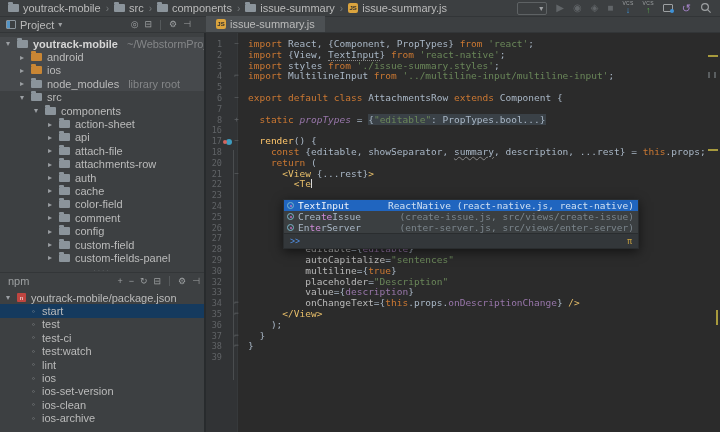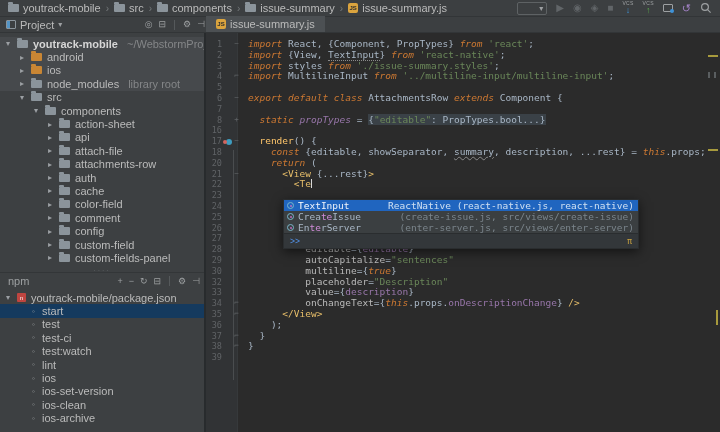--- a/index.html
+++ b/index.html
@@ -29,21 +29,21 @@
   .vcs .arr { font-size:9px; }
   .vcs.down .arr { color:#3f93d8; }
   .vcs.up .arr { color:#57a64a; }
   .chg { width:10px; height:8px; border:1px solid #9da0a2; border-radius:1px; position:relative; }
   .chg::after { content:''; position:absolute; right:-2px; bottom:-2px; width:4px; height:4px;
                 border-radius:50%; background:#3f93d8; }
   .rollback { color:#a583c9; font-size:11px; }
 
   
   .row2 { height:16px; display:flex; background:#3c3f41; border-bottom:1px solid #323537; }
-  .proj-head { width:206px; flex:none; display:flex; align-items:center; padding:0 1px 0 6px; gap:4px; }
+  .proj-head { width:206px; flex:none; display:flex; align-items:center; padding:0 15px 0 6px; gap:4px; }
   .pt-ic { width:10px; height:9px; border:1px solid #8b949b; border-radius:1px; position:relative; flex:none; }
   .pt-ic::before { content:''; position:absolute; left:0; top:0; bottom:0; width:3px; background:#5394c6; }
   .caret { color:#9da0a2; font-size:8px; }
   .head-sp { flex:1; }
   .hicon { color:#9da0a2; font-size:9px; line-height:1; }
   .hdiv { width:1px; height:10px; background:#55595b; margin:0 2px; }
   .tabbar { flex:1; display:flex; align-items:flex-end; background:#3c3f41; }
   .tab { height:16px; display:flex; align-items:center; gap:4px; padding:0 10px; background:#4c5053;
          color:#bbbbbb; }
 
@@ -75,21 +75,21 @@
                border-right:1px solid #36393b; }
   .fold-guide { position:absolute; left:27px; top:117px; height:230px; width:1px; background:#4a4d4f; }
   .code { position:absolute; inset:0; padding-top:6px; }
   .crow { display:flex; height:10.8px; line-height:10.8px; font-size:9.5px; }
   .ln { width:16px; flex:none; text-align:right; color:#606366; font-size:8.5px; }
   .gi { width:10px; flex:none; position:relative; }
   .gi .dotc { position:absolute; left:4px; top:2.5px; width:6px; height:6px; border-radius:50%; background:#3e9cbf; }
   .gi .dotr { position:absolute; left:1px; top:4px; width:4px; height:4px; border-radius:50%; background:#d3655e; }
   .fm { width:9px; flex:none; text-align:center; color:#606366; font-size:7.5px; }
   .src { white-space:pre; padding-left:7px; color:#a9b7c6; }
-  .tk-kw { color:#cc7832;font-style:italic; }
+  .tk-kw { color:#cc7832; }
   .tk-str { color:#6a8759; }
   .tk-id { color:#a9b7c6; }
   .tk-meth { color:#ffc66b; }
   .tk-field { color:#9876aa; font-style:italic; }
   .tk-attr { color:#bababa; }
   .tk-var { color:#9876aa; }
   .tk-num { color:#6897bb; }
   .tk-tag { color:#e8bf6a; }
   .tk-fold { background:#3a4147; }
   .tk-udot { border-bottom:1px dotted #8a8a8a; }

